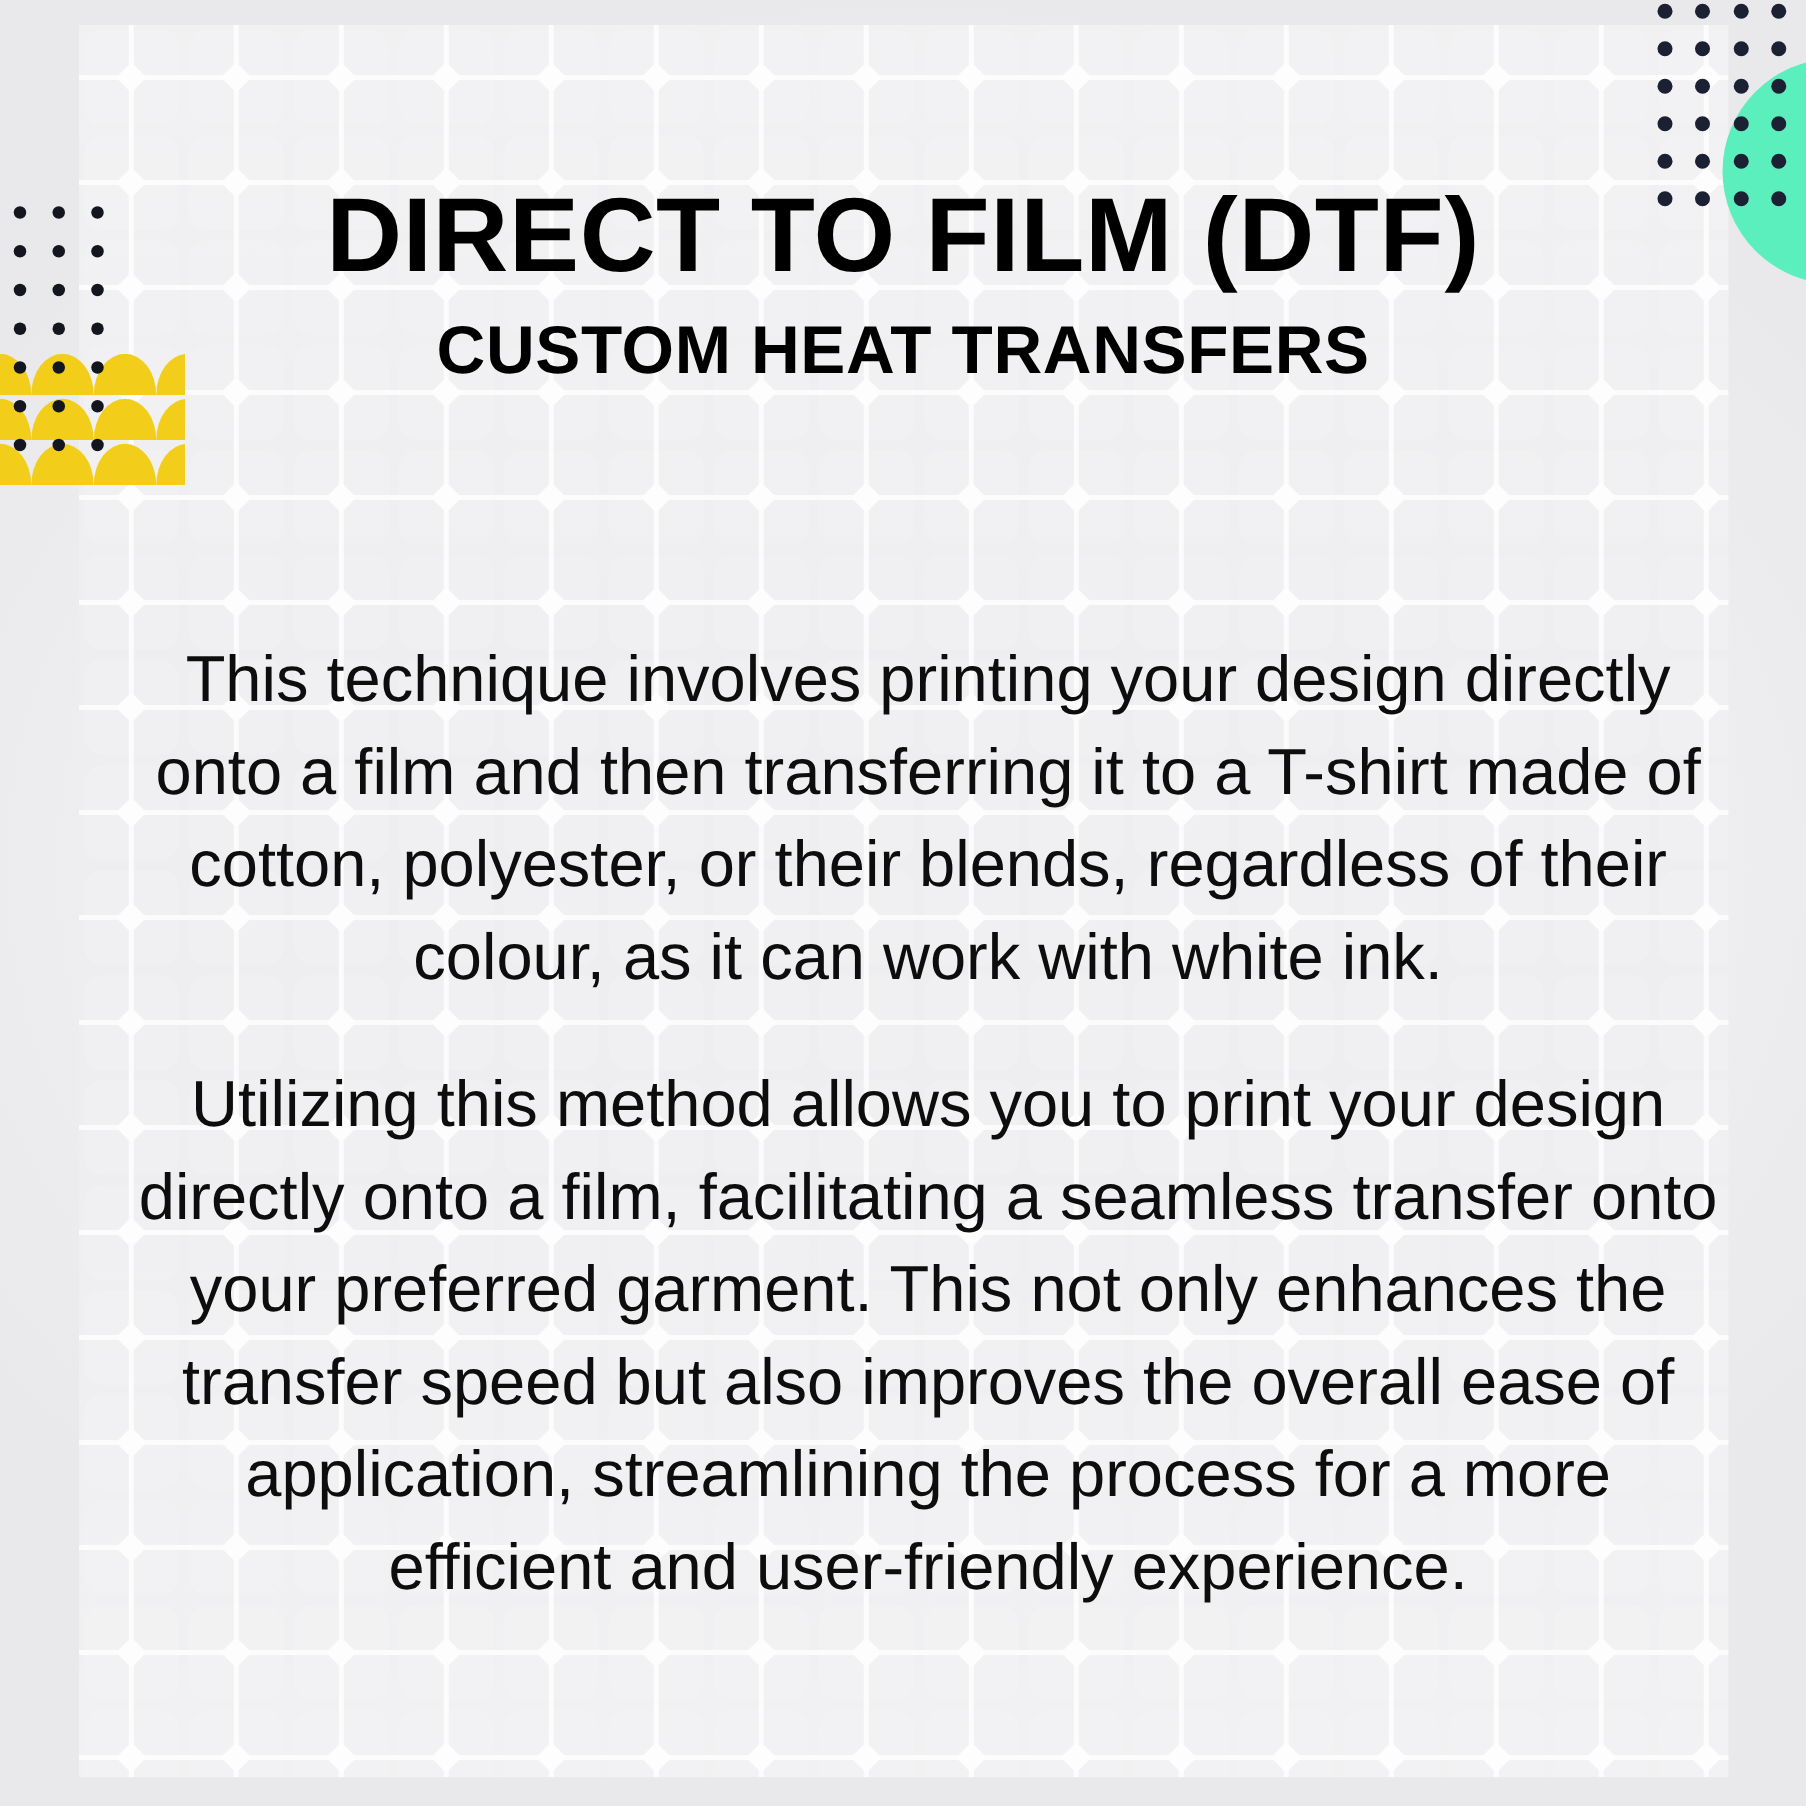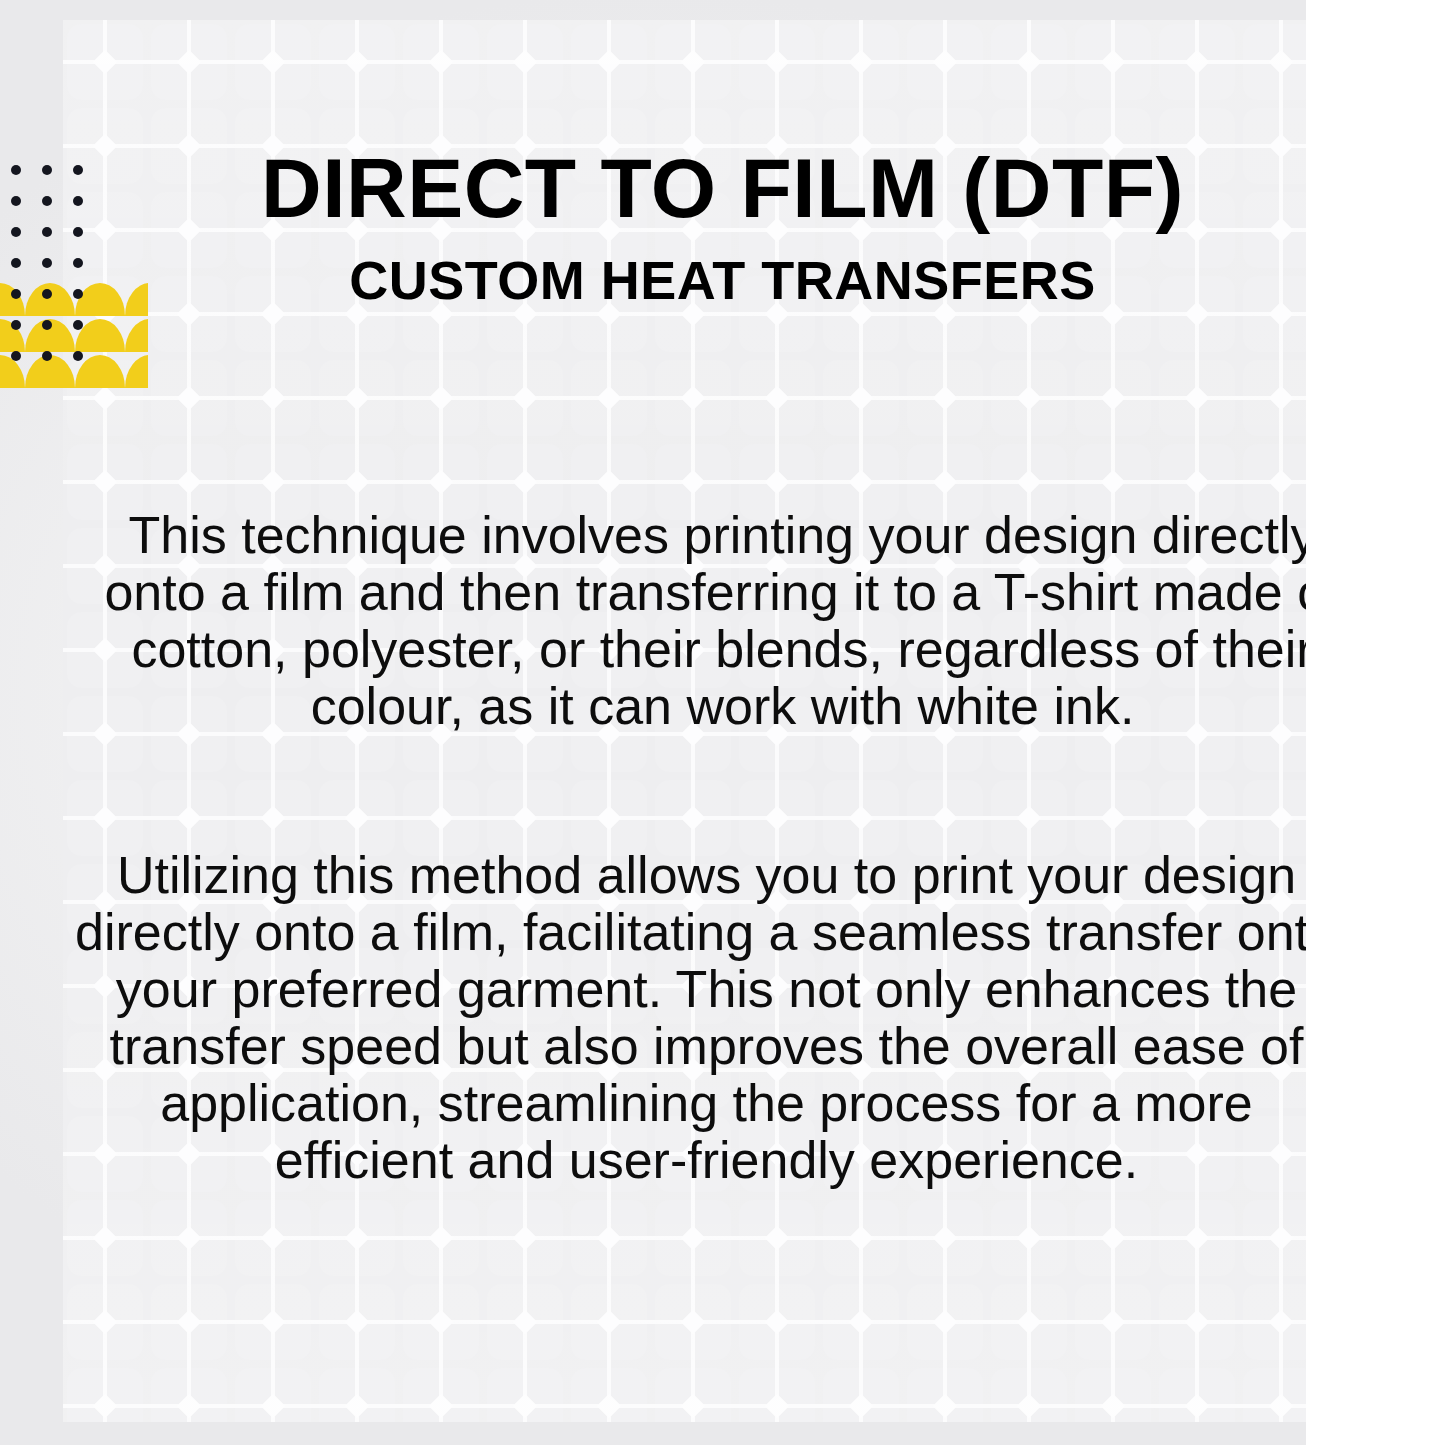--- a/index.html
+++ b/index.html
@@ -3,21 +3,21 @@
 <meta charset="utf-8">
 <style>
   html, body {
     margin: 0;
     padding: 0;
     background: #ffffff;
   }
 
   #canvas {
     position: relative;
-    width: 1306px;
+    width: 1445px;
     height: 1445px;
     overflow: hidden;
     background: #8b5cf6;
     font-family: "Liberation Sans", sans-serif;
   }
 
   
   .bg-base {
     position: absolute;
     inset: 0;
@@ -93,29 +93,30 @@
   .title-line-1 { font-size: 84px; }
   .title-line-2 { font-size: 54px; }
 
   .para {
     position: absolute;
     color: #0d0d0d;
     text-align: center;
     font-family: "Liberation Sans Narrow", "Liberation Sans", sans-serif;
     font-weight: 400;
     font-size: 52px;
-    line-height: 57px;
+    line-height: 74px;
+    margin-left: 20px;
   }
   .para-1 {
     left: 95px;
     top: 455px;
     width: 1255px;
   }
   .para-2 {
-    left: 69px;
+    left: 85px;
     top: 795px;
     width: 1275px;
   }
 </style>
 </head>
 <body>
 
 <div id="canvas">
 
   <div class="bg-base"></div>

